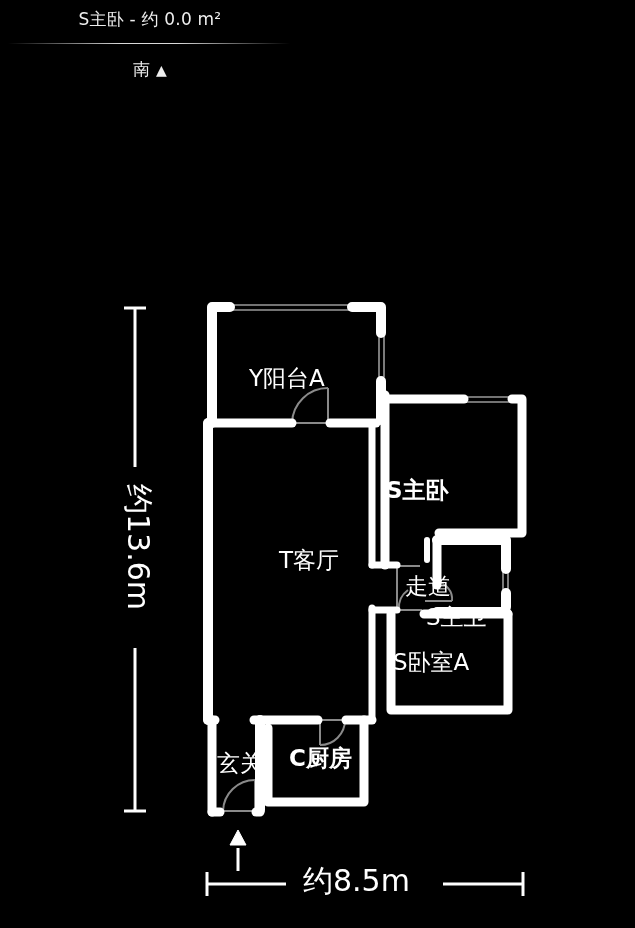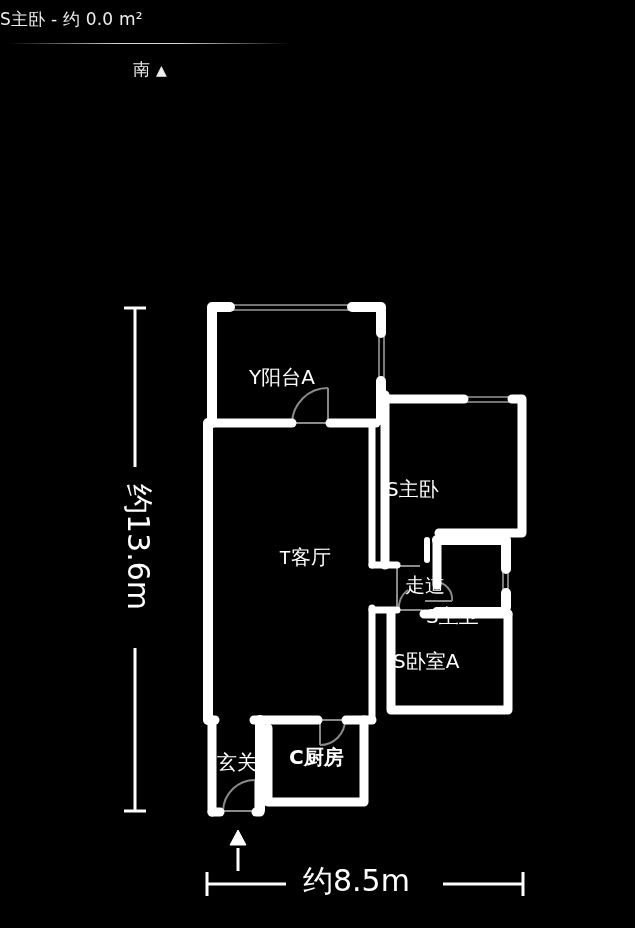--- a/index.html
+++ b/index.html
@@ -20,20 +20,21 @@
       left: 0;
       top: 0;
       width: 300px;
       height: 90px;
     }
     .header-title {
       position: absolute;
       left: 0;
       top: 8px;
       width: 300px;
+      text-align: center;
       font-size: 17px;
       color: #eeeeee;
       letter-spacing: 0.2px;
     }
     .header-divider {
       position: absolute;
       left: 8px;
       top: 43px;
       width: 282px;
       height: 1px;
@@ -52,21 +53,21 @@
       margin-left: 6px;
       font-size: 14px;
     }
     svg.plan {
       position: absolute;
       left: 0;
       top: 0;
     }
     .room-label {
       position: absolute;
-      font-size: 20px;
+      font-size: 23px;
       color: #ffffff;
       white-space: nowrap;
       line-height: 1;
     }
     .dim-label-h {
       position: absolute;
       font-size: 30px;
       color: #ffffff;
       white-space: nowrap;
       line-height: 1;
@@ -190,22 +191,22 @@
     <line x1="523" y1="872" x2="523" y2="896"></line>
   </g>
 
   <g fill="#ffffff" stroke="#ffffff">
     <line x1="238" y1="848" x2="238" y2="871" stroke-width="3"></line>
     <polygon points="238,830 230,845 246,845" stroke-width="1" stroke-linejoin="round"></polygon>
   </g>
 </svg>
 
 <div class="room-label" style="left:249px; top:367px;">Y阳台A</div>
-<div class="room-label" style="left:279px; top:549px;font-family:Liberation Mono, monospace;">T客厅</div>
-<div class="room-label" style="left:386px; top:479px;">S主卧</div>
+<div class="room-label" style="left:279px; top:549px;">T客厅</div>
+<div class="room-label" style="left:386px; top:479px;font-weight:bold;">S主卧</div>
 <div class="room-label" style="left:405px; top:575px;">走道</div>
 <div class="room-label" style="left:426px; top:566px;margin-top:40px;">S主卫</div>
 <div class="room-label" style="left:377px; top:651px;padding-left:16px;">S卧室A</div>
 <div class="room-label" style="left:217px; top:752px;text-align:right;">玄关</div>
 <div class="room-label" style="left:289px; top:747px;font-weight:bold;">C厨房</div>
 
 <div class="dim-label-v" style="left:153px; top:484px;">约13.6m</div>
 <div class="dim-label-h" style="left:303px; top:866px;">约8.5m</div>
 
 </body></html>

